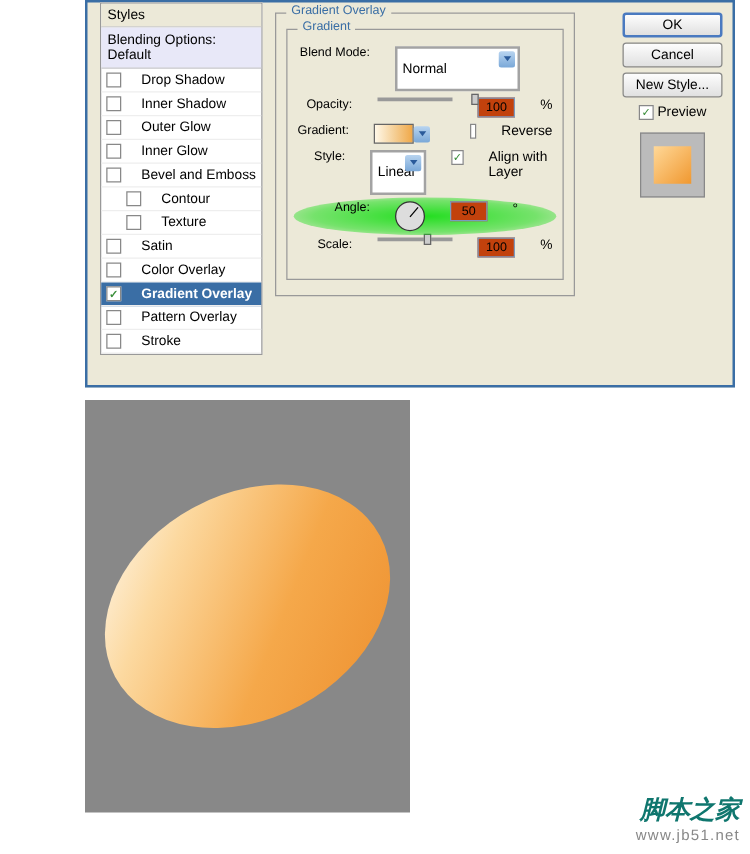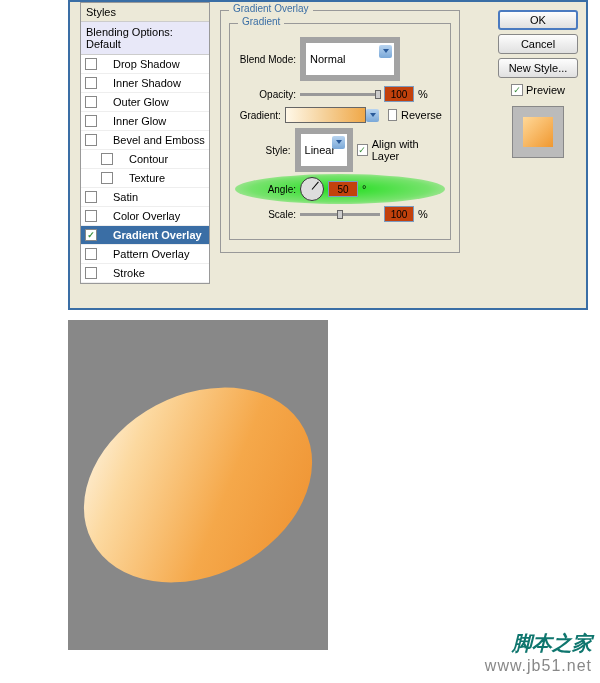--- a/index.html
+++ b/index.html
@@ -9,23 +9,23 @@
 .panel-header { background: #ece9d8; padding: 3px 5px; border-bottom: 1px solid #ccc; }
 .blend-def { background: #e8e8f8; padding: 4px 5px; border-bottom: 1px solid #ccc; }
 .style-item { display: flex; align-items: center; padding: 3px 4px; border-bottom: 1px solid #eee; gap: 16px; }
 .style-item.indent { padding-left: 20px; }
 .style-item.active { background: #3a6ea5; color: #fff; font-weight: bold; }
 .checkbox { width: 12px; height: 12px; border: 1px solid #888; background: #fff; display: inline-flex; align-items: center; justify-content: center; font-size: 9px; color: #3a8e3a; }
 .settings { position: absolute; left: 150px; top: 8px; width: 240px; height: 170px; }
 .fieldset { border: 1px solid #999; padding: 8px 8px 12px; position: relative; }
 .fieldset .legend { position: absolute; top: -8px; left: 8px; background: #ece9d8; padding: 0 4px; color: #3a6ea5; font-size: 10px; }
 .fieldset.inner { margin-top: 4px; }
-.row { display: flex; align-items: center; margin: 5px 0; gap: 4px; position: relative; }
+.row { display: flex; margin: 5px 0; gap: 20px; position: relative; }
 .row-label { width: 58px; text-align: right; font-size: 10px; }
-.dropdown { border: 6px solid #a3a3a3; background: #fff; height: 18px; display: flex; align-items: center; padding: 16px 4px; position: relative; }
+.dropdown { border: 2px solid #a3a3a3; background: #fff; height: 18px; display: flex; align-items: center; padding: 16px 4px; position: relative; }
 .dropdown::after { content: ''; position: absolute; right: 2px; top: 2px; width: 13px; height: 13px; background: linear-gradient(#b8d4f0,#7aa8d8); border-radius: 2px; }
 .dropdown .arrow { position: absolute; right: 5px; top: 6px; width: 0; height: 0; border-left: 3px solid transparent; border-right: 3px solid transparent; border-top: 4px solid #2a5a9a; z-index: 2; }
 .slider-track { height: 3px; background: #999; width: 80px; position: relative; }
 .slider-thumb { position: absolute; top: -3px; width: 6px; height: 9px; background: #ccc; border: 1px solid #666; }
 .numbox { border: 1px solid #7a9ac0; background: #c2410c; width: 30px; height: 16px; padding: 1px 2px; text-align: center; font-size: 10px; }
 .grad-strip { width: 110px; height: 16px; border: 1px solid #666; background: linear-gradient(to right, #fff8e8, #f5d098, #f0a848); position: relative; }
 .grad-strip::after { content: ''; position: absolute; right: -14px; top: 1px; width: 13px; height: 13px; background: linear-gradient(#b8d4f0,#7aa8d8); border-radius: 2px; }
 .grad-strip .arrow { position: absolute; right: -11px; top: 5px; width: 0; height: 0; border-left: 3px solid transparent; border-right: 3px solid transparent; border-top: 4px solid #2a5a9a; z-index: 2; }
 .highlight-green { position: absolute; left: -3px; top: -3px; right: -3px; bottom: -3px; background: radial-gradient(ellipse, rgba(0,220,0,0.85), rgba(0,220,0,0.5) 60%, rgba(0,220,0,0)); border-radius: 50%; z-index: -1; }
 .angle-dial { width: 24px; height: 24px; border: 1px solid #333; border-radius: 50%; background: #ddd; position: relative; }
@@ -33,21 +33,21 @@
 .buttons { position: absolute; right: 8px; top: 8px; width: 80px; display: flex; flex-direction: column; gap: 4px; }
 .btn { background: linear-gradient(#fdfdfd,#e0e0e0); border: 1px solid #888; border-radius: 3px; height: 20px; display: flex; align-items: center; justify-content: center; }
 .btn.default { border: 2px solid #4a7ac0; }
 .preview-chk { display: flex; align-items: center; gap: 3px; margin-top: 2px; justify-content: center; }
 .preview-swatch { width: 52px; height: 52px; background: #bbb; margin: 6px auto; display: flex; align-items: center; justify-content: center; border: 1px solid #888; }
 .preview-swatch div { width: 30px; height: 30px; background: linear-gradient(135deg, #ffd898, #f09830); }
 .result-preview { position: absolute; left: 68px; top: 320px; width: 260px; height: 330px; background: #888; display: flex; align-items: center; justify-content: center; }
 .ellipse { width: 240px; height: 180px; border-radius: 50%; background: linear-gradient(140deg, #fef5e6 5%, #fcd9a0 25%, #f5a84a 60%, #f09838 85%); transform: rotate(-28deg); }
 .watermark { position: absolute; right: 8px; bottom: 8px; text-align: right; }
 .watermark .cn { color: #0f766e; font: italic bold 20px serif; }
-.watermark .en { color: #888; font-size: 16px; letter-spacing: 1px; }
+.watermark .en { color: #888; font-size: 12px; letter-spacing: 1px; }
 </style>
 </head>
 <body>
 
 <div class="dialog">
   <div class="styles-panel">
     <div class="panel-header">Styles</div>
     <div class="blend-def">Blending Options: Default</div>
     <div id="styles-list">
         <div class="style-item">

